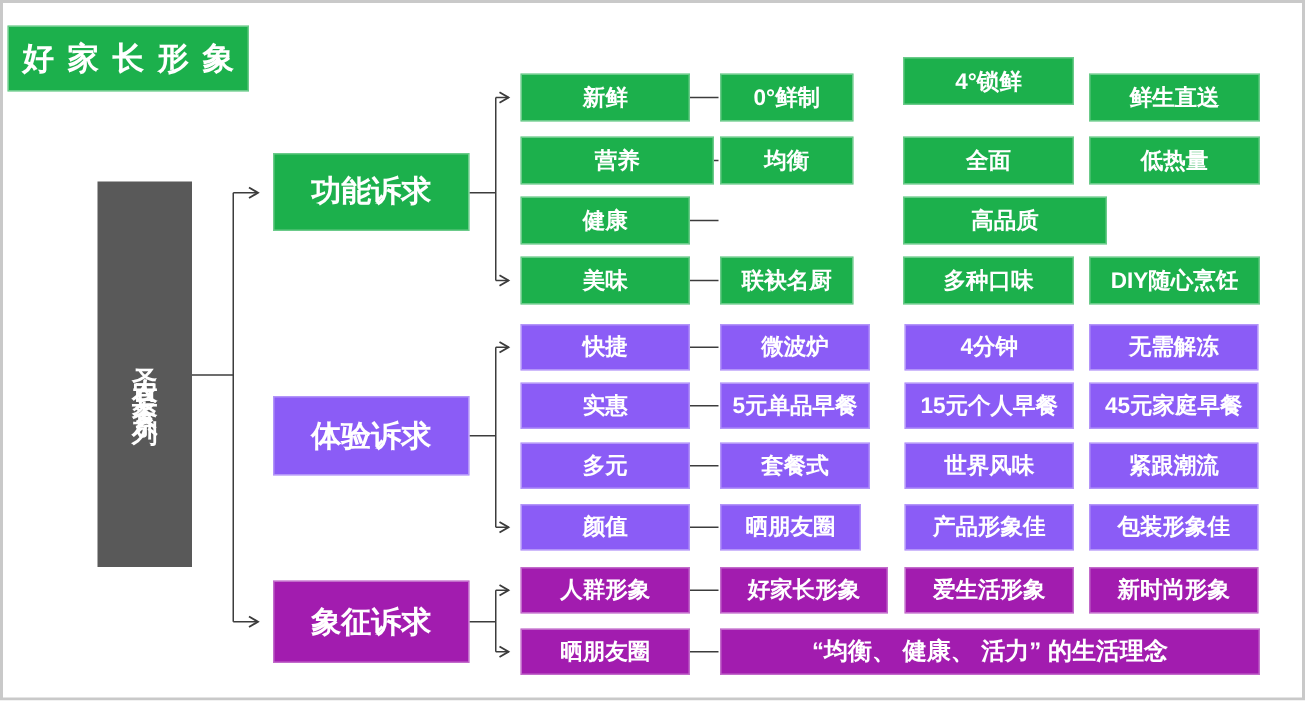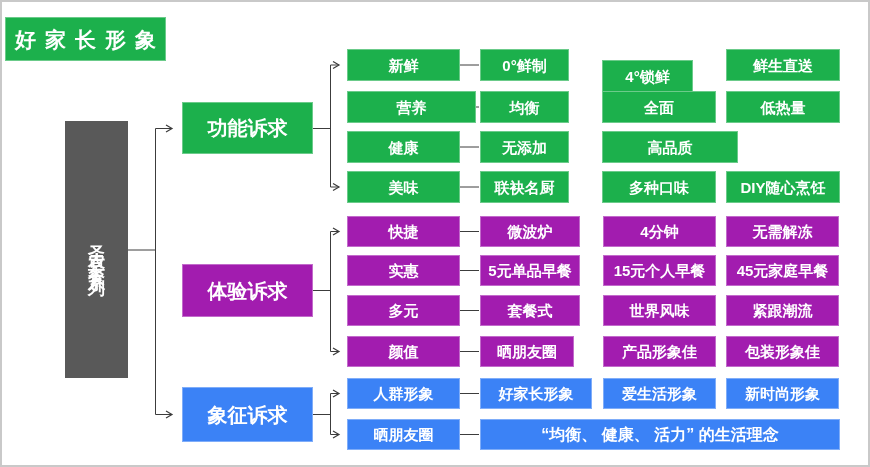--- a/index.html
+++ b/index.html
@@ -17,22 +17,22 @@
     box-sizing:border-box;
     display:flex;align-items:center;justify-content:center;
     color:#ffffff;
     font-weight:600;
     text-align:center;
     border:1px solid rgba(255,255,255,.35);
     line-height:1;
     white-space:nowrap;
   }
   .green{background:#1cb04c;}
-  .orange{background:#a21caf;}
-  .dark{background:#3b82f6;}
+  .orange{background:#8b5cf6;}
+  .dark{background:#a21caf;}
   .gray{background:#595959;border:none;}
   .badge{font-size:21px;font-weight:700;letter-spacing:9px;padding-left:9px;}
   .branch{font-size:20px;}
   .cell{font-size:15px;}
   .wide{font-size:16px;}
   .root{
     writing-mode:vertical-lr;
     font-size:17px;
     letter-spacing:7px;
     padding-top:7px;
@@ -88,30 +88,29 @@
   <div class="box green badge" style="left:3px;top:15px;width:161px;height:44px">好家长形象</div>
 
   <div class="box gray root" style="left:63px;top:119px;width:63px;height:257px">圣农早餐系列</div>
 
   <div class="box green branch" style="left:180px;top:100px;width:131px;height:52px">功能诉求</div>
   <div class="box orange branch" style="left:180px;top:262px;width:131px;height:53px">体验诉求</div>
   <div class="box dark branch" style="left:180px;top:385px;width:131px;height:55px">象征诉求</div>
 
   <div class="box green cell" style="left:345px;top:47px;width:113px;height:32px">新鲜</div>
   <div class="box green cell" style="left:478px;top:47px;width:89px;height:32px">0°鲜制</div>
-  <div class="box green cell" style="left:600px;top:58px;width:91px;height:32px">4°锁鲜</div>
+  <div class="box green cell" style="left:600px;top:36px;width:114px;height:32px">4°锁鲜</div>
   <div class="box green cell" style="left:724px;top:47px;width:114px;height:32px">鲜生直送</div>
 
   <div class="box green cell" style="left:345px;top:89px;width:129px;height:32px">营养</div>
   <div class="box green cell" style="left:478px;top:89px;width:89px;height:32px">均衡</div>
   <div class="box green cell" style="left:600px;top:89px;width:114px;height:32px">全面</div>
   <div class="box green cell" style="left:724px;top:89px;width:114px;height:32px">低热量</div>
 
   <div class="box green cell" style="left:345px;top:129px;width:113px;height:32px">健康</div>
-  <div class="box green cell" style="left:478px;top:129px;width:89px;height:32px">无添加</div>
   <div class="box green cell" style="left:600px;top:129px;width:136px;height:32px">高品质</div>
 
   <div class="box green cell" style="left:345px;top:169px;width:113px;height:32px">美味</div>
   <div class="box green cell" style="left:478px;top:169px;width:89px;height:32px">联袂名厨</div>
   <div class="box green cell" style="left:600px;top:169px;width:114px;height:32px">多种口味</div>
   <div class="box green cell" style="left:724px;top:169px;width:114px;height:32px">DIY随心烹饪</div>
 
   <div class="box orange cell" style="left:345px;top:214px;width:113px;height:31px">快捷</div>
   <div class="box orange cell" style="left:478px;top:214px;width:100px;height:31px">微波炉</div>
   <div class="box orange cell" style="left:601px;top:214px;width:113px;height:31px">4分钟</div>

